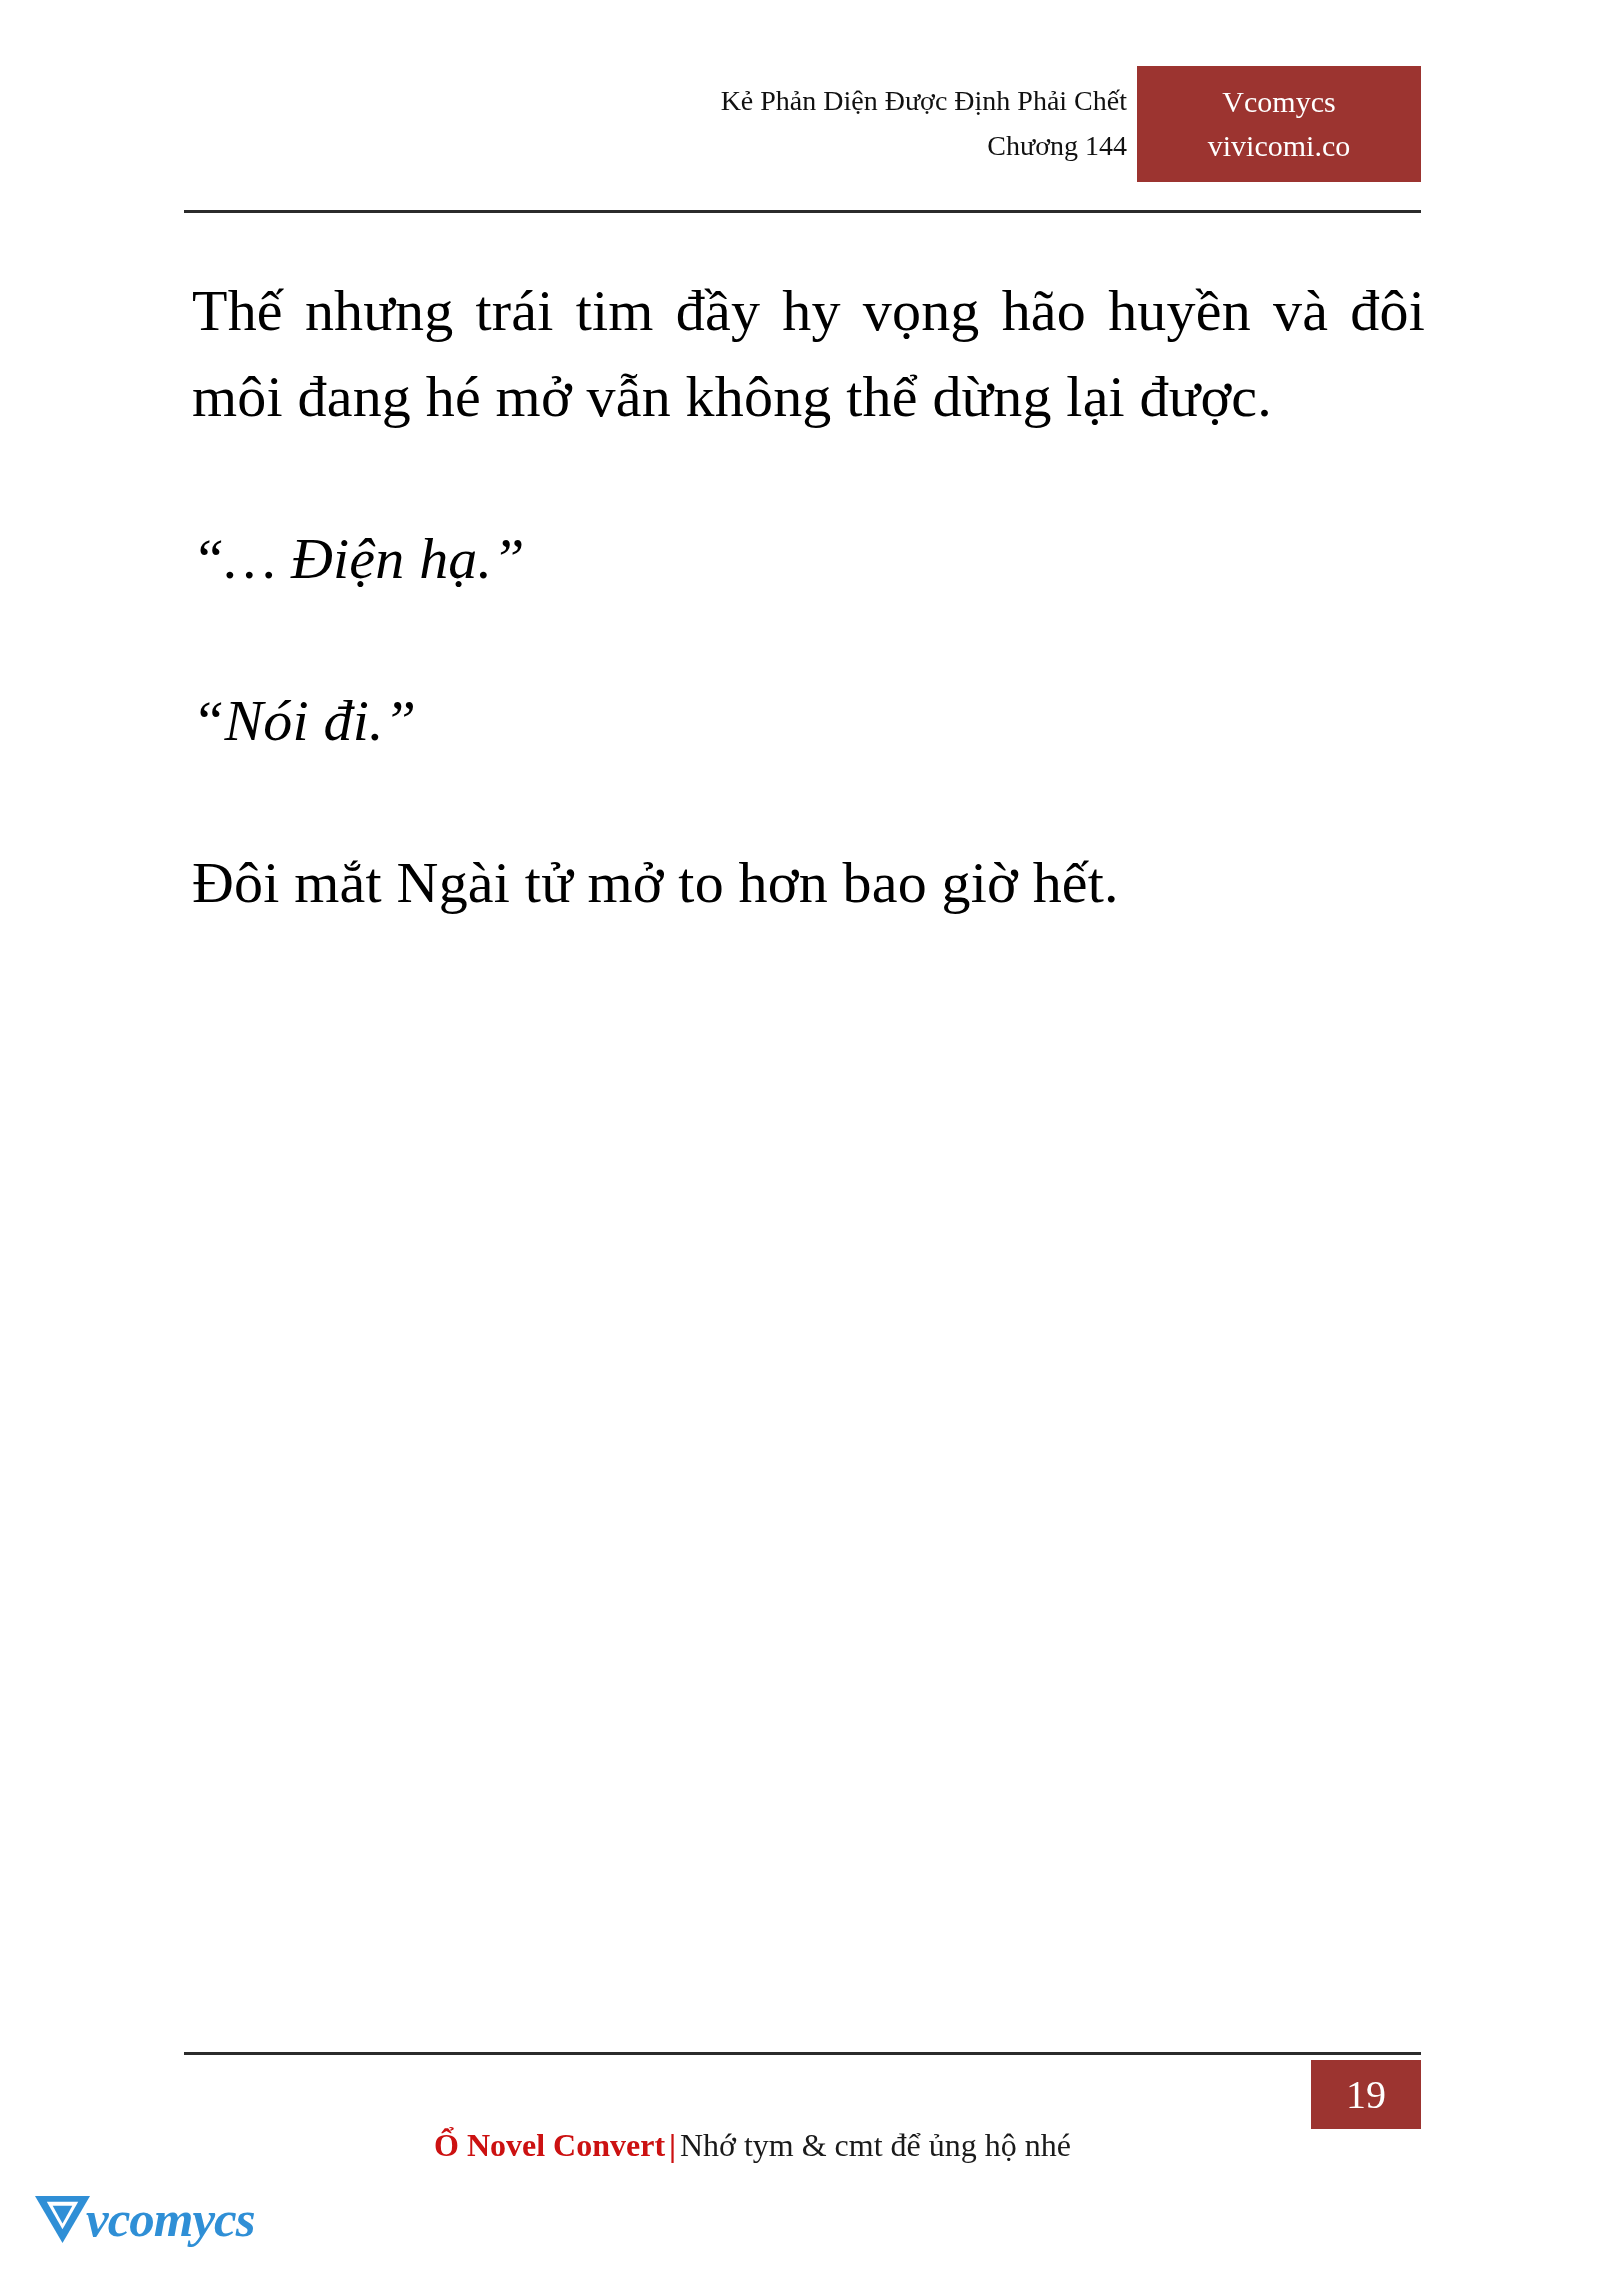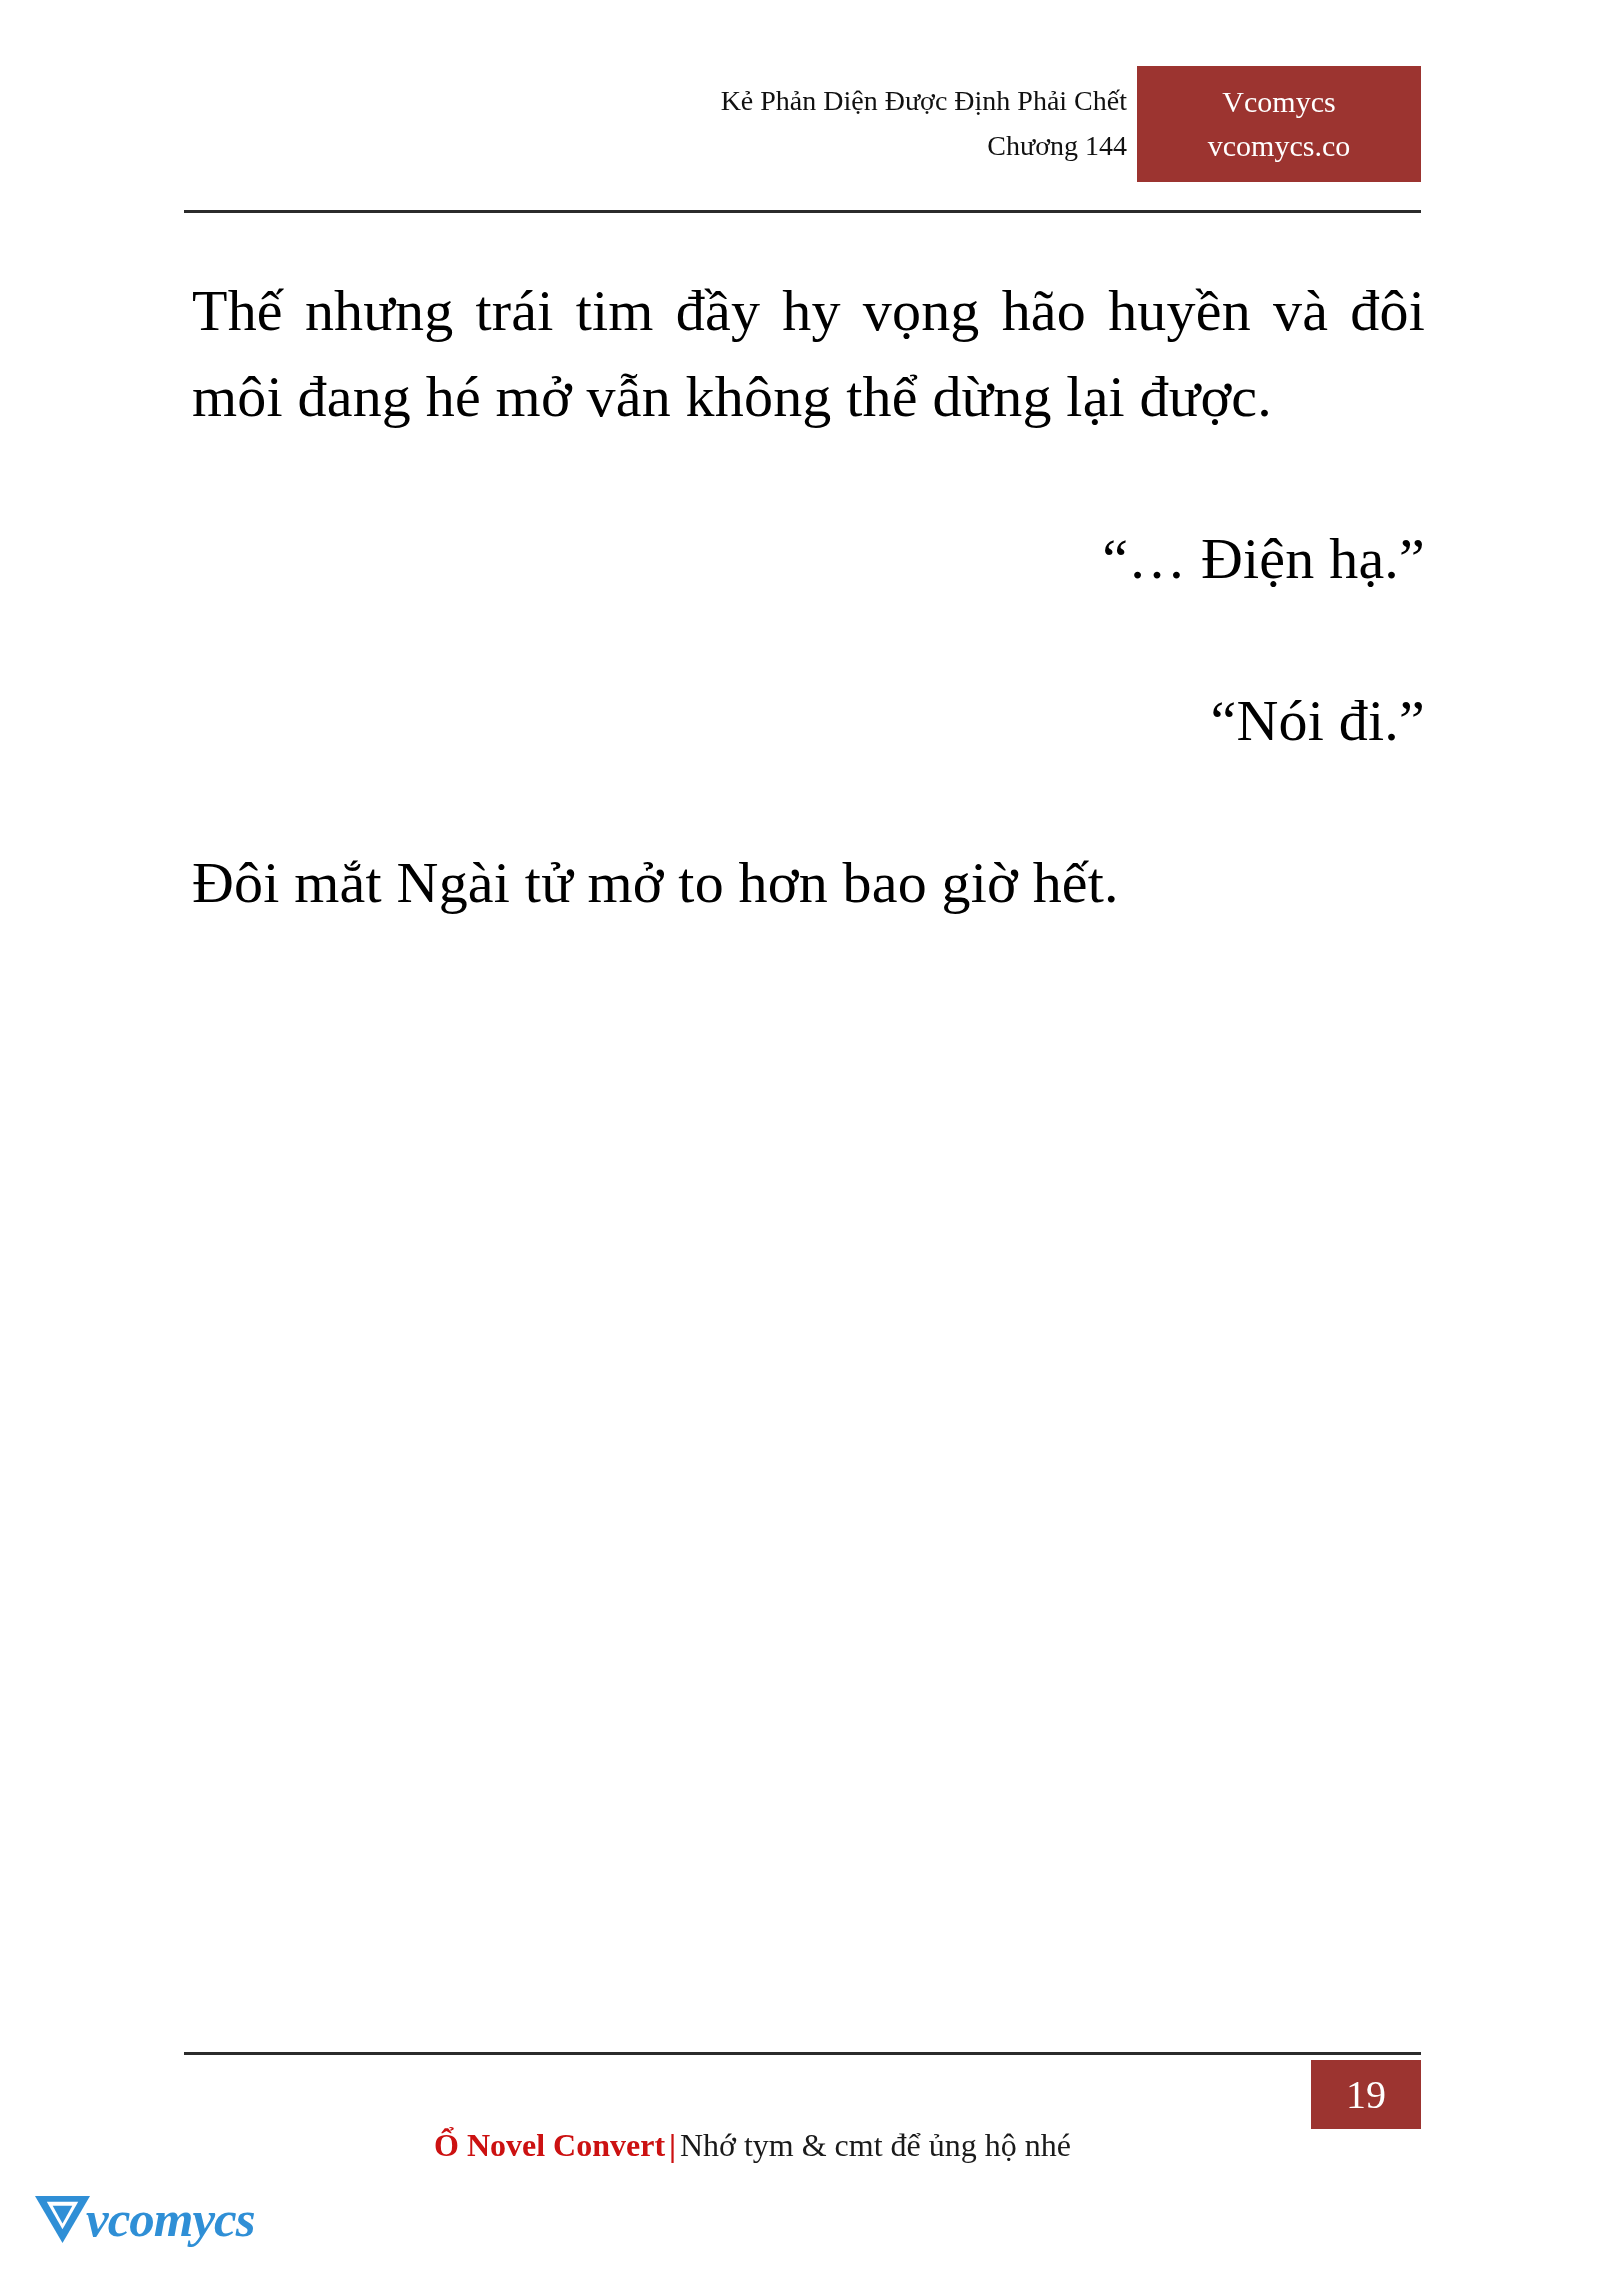--- a/index.html
+++ b/index.html
@@ -82,21 +82,21 @@
   .para {
     font-family: "Liberation Serif", serif;
     font-size: 58px;
     line-height: 86px;
     color: #000000;
     text-align: justify;
     margin: 0 0 76px 0;
     letter-spacing: 0.2px;
   }
   .para.last { text-align: justify; }
-  .para.noj { text-align: right; }
+  .para.noj { text-align: left; font-style: italic; }
 
   
   .footer-rule {
     position: absolute;
     left: 184px;
     top: 2052px;
     width: 1237px;
     height: 2.9px;
     background: #2b2b2b;
   }
@@ -179,21 +179,21 @@
 
 <div class="page">
 
   <div class="header">
     <div class="header-titles">
       <span class="header-title-line1">Kẻ Phản Diện Được Định Phải Chết</span>
       <span class="header-title-line2">Chương 144</span>
     </div>
     <div class="header-badge">
       <span>Vcomycs</span>
-      <span>vcomycs.co</span>
+      <span>vivicomi.co</span>
     </div>
   </div>
   <div class="header-rule"></div>
 
   <div class="content">
     <p class="para">Thế nhưng trái tim đầy hy vọng hão huyền và đôi môi đang hé mở vẫn không thể dừng lại được.</p>
     <p class="para noj">“… Điện hạ.”</p>
     <p class="para noj">“Nói đi.”</p>
     <p class="para last">Đôi mắt Ngài tử mở to hơn bao giờ hết.</p>
   </div>

